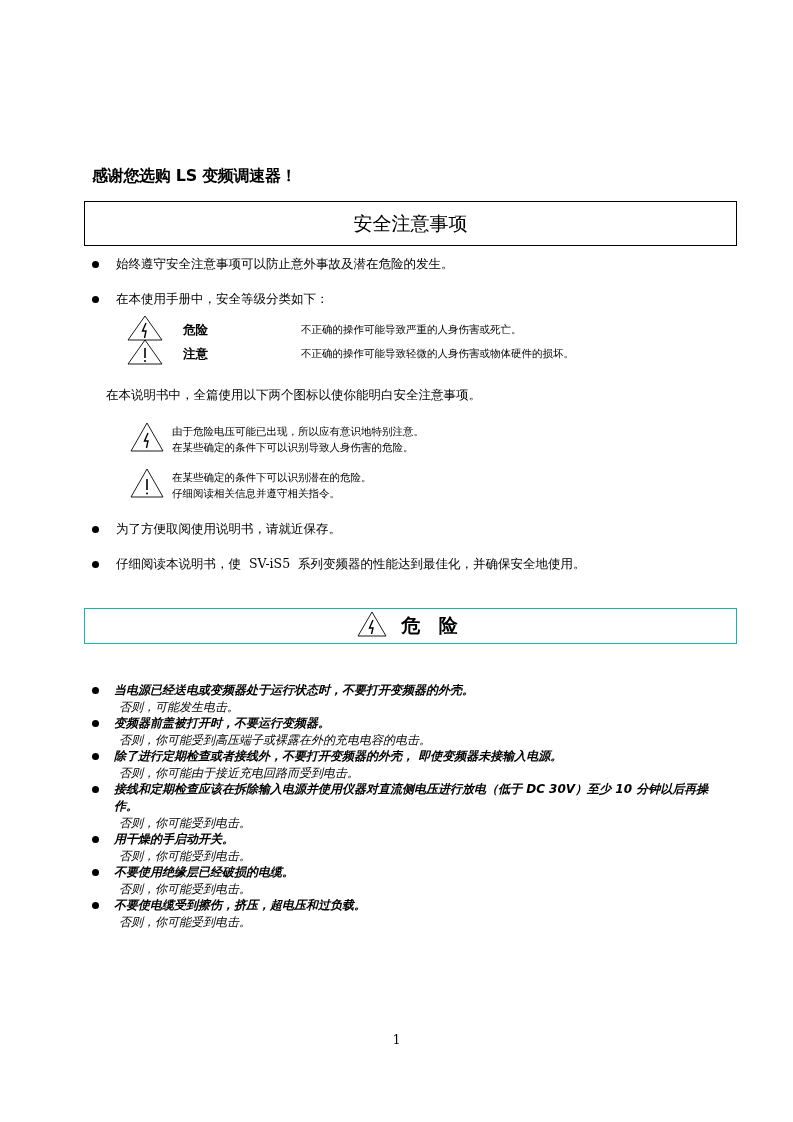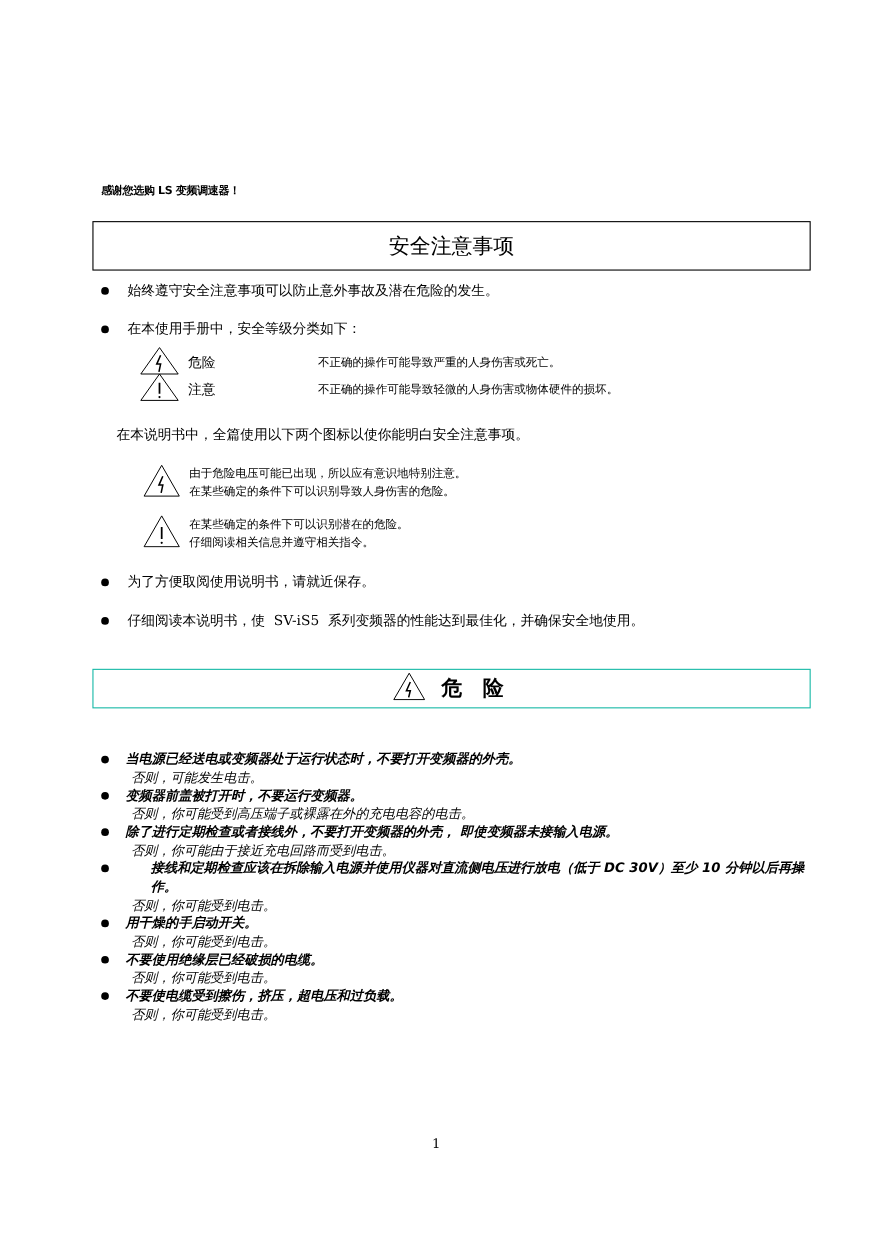--- a/index.html
+++ b/index.html
@@ -11,21 +11,21 @@
       width: 793px;
       height: 1122px;
       position: relative;
       overflow: hidden;
       font-family: "DejaVu Sans", "Liberation Sans", sans-serif;
       color: #000;
     }
     .abs { position: absolute; }
     .thanks {
       left: 92px; top: 166px;
-      font-size: 10px; font-weight: bold;
+      font-size: 16px; font-weight: bold;
       letter-spacing: -0.3px;
     }
     .title-box {
       left: 84px; top: 201px;
       width: 653px; height: 45px;
       border: 1px solid #000;
       box-sizing: border-box;
       display: flex; align-items: center; justify-content: center;
     }
     .title-box .t {
@@ -42,21 +42,21 @@
       margin-right: 17px;
     }
     .serif { font-family: "DejaVu Serif", "Liberation Serif", serif; }
     .level-row {
       display: flex; align-items: center; height: 24px;
     }
     .tri {
       display: inline-block; position: relative;
     }
     .level-name {
-      font-size: 12.5px; font-weight: normal; margin-left: 8px; width: 120px;
+      font-size: 12.5px; font-weight: bold; margin-left: 20px; width: 120px;
     }
     .level-desc {
       font-size: 10.5px;
       font-family: "DejaVu Serif", serif;
       margin-left: -2px;
     }
     .icon-desc {
       font-size: 10.5px; line-height: 16px;
       font-family: "DejaVu Serif", serif;
     }
@@ -193,21 +193,21 @@
     <div class="sub">否则，你可能受到高压端子或裸露在外的充电电容的电击。</div>
   </div>
   <div class="warn-item">
     <div class="head">
         <span class="bullet"></span>
         <span>除了进行定期检查或者接线外，不要打开变频器的外壳， 即使变频器未接输入电源。</span>
       </div>
     <div class="sub">否则，你可能由于接近充电回路而受到电击。</div>
   </div>
   <div class="warn-item">
-    <div class="head" style="position:relative;gap:23px;">
+    <div class="head" style="position:relative;">
         <span class="bullet"></span>
         <span style="margin-left:0;">接线和定期检查应该在拆除输入电源并使用仪器对直流侧电压进行放电（低于 DC 30V）至少 10 分钟以后再操作。</span>
       </div>
     <div class="sub">否则，你可能受到电击。</div>
   </div>
   <div class="warn-item">
     <div class="head">
         <span class="bullet"></span>
         <span>用干燥的手启动开关。</span>
       </div>

